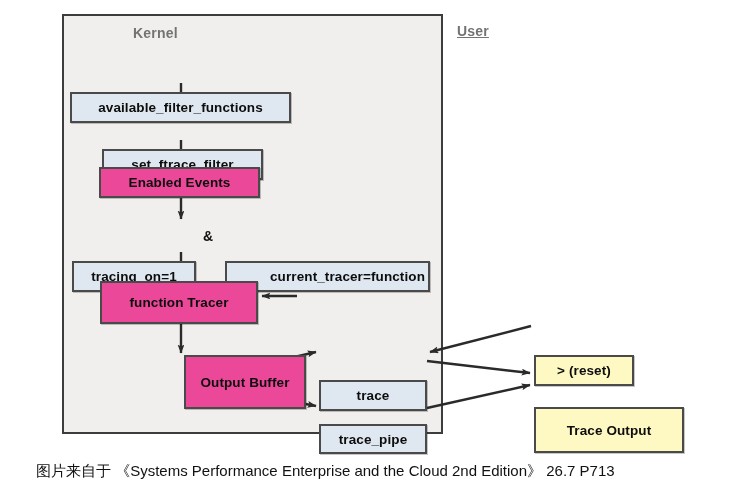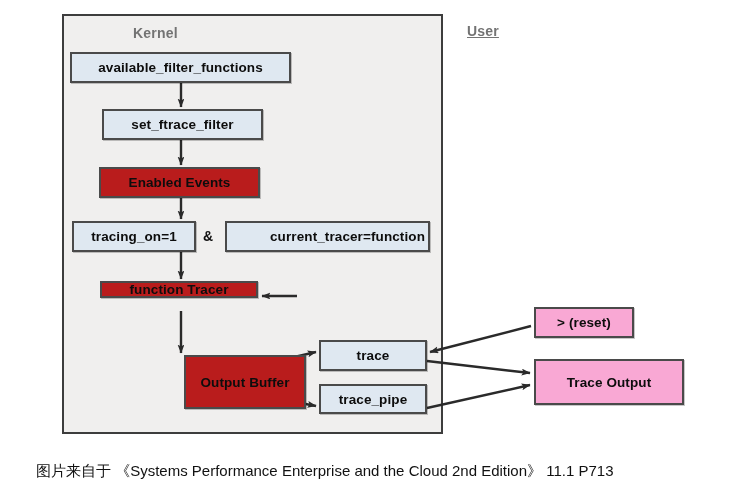--- a/index.html
+++ b/index.html
@@ -18,36 +18,36 @@
     border:2px solid #3d3d3d;
     box-sizing:border-box;
   }
   .zone-label{
     position:absolute;
     font-weight:bold;font-size:14px;color:#737373;
     letter-spacing:.2px;
     white-space:nowrap;
   }
   #kernel-label{left:133px;top:25px;}
-  #user-label{left:467px;top:23px;text-decoration:underline;}
+  #user-label{left:457px;top:23px;text-decoration:underline;}
 
   
   .node{
     position:absolute;
     box-sizing:border-box;
     border:2px solid #4a4a4a;
     display:flex;align-items:center;justify-content:center;
     font-weight:bold;font-size:13.5px;color:#0d0d0d;
     white-space:nowrap;
     letter-spacing:.1px;
     box-shadow:1px 1px 0 rgba(0,0,0,.22);
   }
-  .fill-blue{background:#dfe8f1;}
-  .fill-gray{background:#b91c1c;}
-  .fill-white{background:#f9a8d4;}
+  .fill-blue{background:#dfe8f1;margin-top:40px;}
+  .fill-gray{background:#ec4899;}
+  .fill-white{background:#fef9c3;margin-top:48px;}
 
   .amp{
     position:absolute;
     font-weight:bold;font-size:14px;color:#111;
   }
 
   
   #wires{position:absolute;left:0;top:0;width:737px;height:501px;pointer-events:none;}
 
   
@@ -106,28 +106,28 @@
   <div class="node fill-blue" style="left:102px;top:109px;width:161px;height:31px;text-align:center;">set_ftrace_filter</div>
 
   <div class="node fill-gray" style="left:99px;top:167px;width:161px;height:31px;">Enabled Events</div>
 
   <div class="node fill-blue" style="left:72px;top:221px;width:124px;height:31px;">tracing_on=1</div>
 
   <div class="amp" style="left:203px;top:228px;">&amp;</div>
 
   <div class="node fill-blue" style="left:225px;top:221px;width:205px;height:31px;padding-left:40px;">current_tracer=function</div>
 
-  <div class="node fill-gray" style="left:100px;top:281px;width:158px;height:17px;text-align:center;">function Tracer</div>
+  <div class="node fill-gray" style="left:100px;top:281px;width:158px;height:43px;text-align:center;">function Tracer</div>
 
 
   <div class="node fill-gray" style="left:137px;top:355px;width:122px;height:54px;margin-left:47px;">Output Buffer</div>
 
   <div class="node fill-blue" style="left:319px;top:340px;width:108px;height:31px;">trace</div>
 
   <div class="node fill-blue" style="left:319px;top:384px;width:108px;height:30px;">trace_pipe</div>
 
   <div class="node fill-white" style="left:534px;top:307px;width:100px;height:31px;">&gt; (reset)</div>
 
   <div class="node fill-white" style="left:534px;top:359px;width:150px;height:46px;">Trace Output</div>
 
-  <div class="caption">图片来自于 《Systems Performance Enterprise and the Cloud 2nd Edition》 11.1 P713</div>
+  <div class="caption">图片来自于 《Systems Performance Enterprise and the Cloud 2nd Edition》 26.7 P713</div>
 
 </div>
 
 </body></html>

